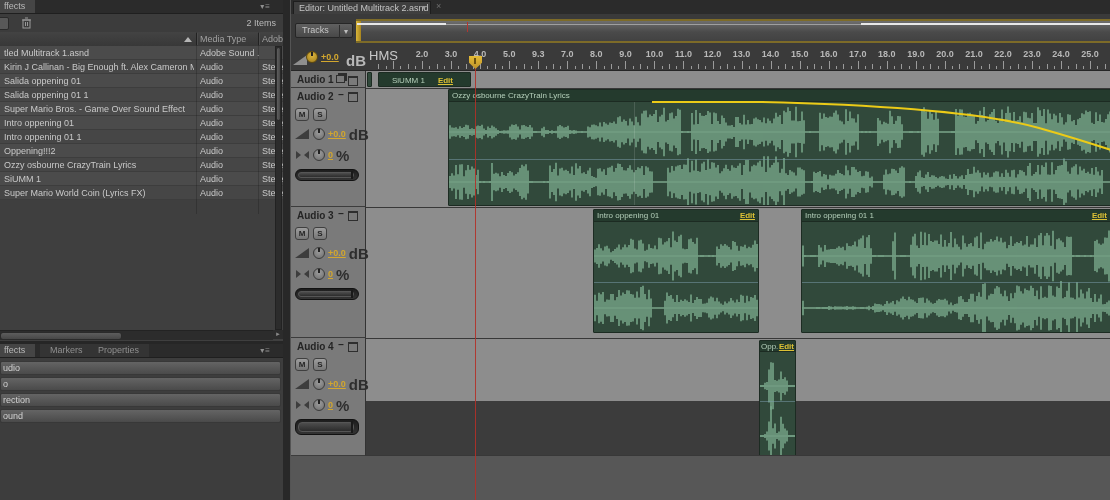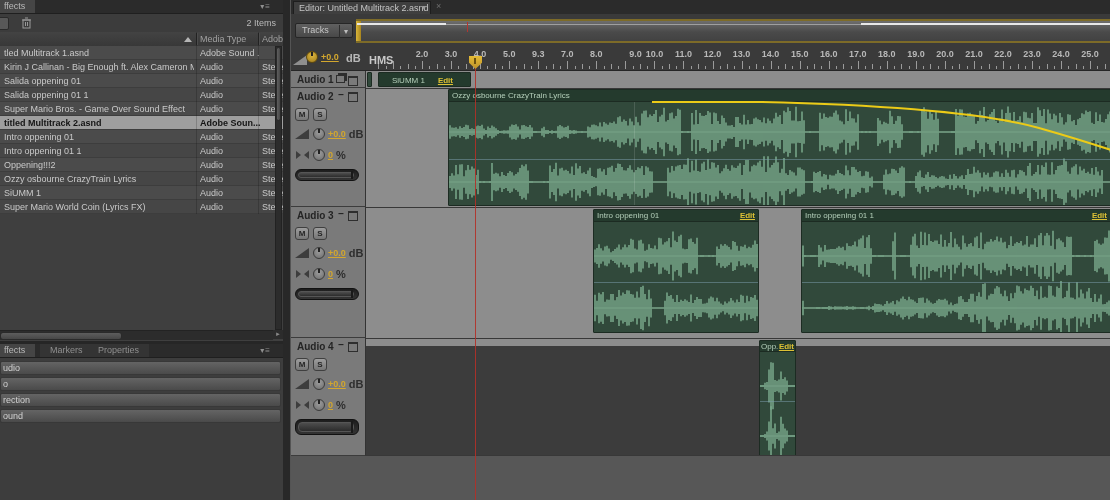--- a/index.html
+++ b/index.html
@@ -53,41 +53,41 @@
   .ovline.dim{height:1px;background:#9f9f9f;}
   .ovred{position:absolute;width:1px;background:#b23530;}
   
   .ruler-row{position:absolute;left:0;top:47px;right:0;height:24px;background:#3a3a3a;border-bottom:1px solid #262626;box-sizing:border-box;}
   .master{position:absolute;left:0;top:0;width:75px;height:23px;}
   .master .goldval{position:absolute;left:30px;top:5px;}
   .master .unitlbl{position:absolute;left:55px;top:5px;color:#b8b8b8;}
   .master svg{position:absolute;left:2px;top:8px;}
   .master .knob{position:absolute;left:15px;top:4px;}
   #ruler{position:absolute;left:75px;top:0;right:0;bottom:0;overflow:hidden;}
-  .hms{position:absolute;left:3px;top:7px;font-size:11px;font-weight:700;color:#c9c9c9;}
+  .hms{position:absolute;left:3px;top:1px;font-size:13px;font-weight:400;color:#c9c9c9;}
   .rlabel{position:absolute;top:2px;width:26px;text-align:center;font-size:9px;font-weight:700;color:#b9b9b9;}
   .tick{position:absolute;bottom:1px;width:1px;background:#9b9b9b;}
   .tick-l{height:8px;}.tick-m{height:5px;}.tick-s{height:3px;}
   
-  .tracks{position:absolute;left:0;top:71px;right:0;height:275px;background:#8d8d8d;}
+  .tracks{position:absolute;left:0;top:71px;right:0;height:330px;background:#8d8d8d;}
   .hdrcol{position:absolute;left:0;top:0;width:75px;height:385px;background:#7a7a7a;border-right:1px solid #333;box-sizing:border-box;z-index:1;}
   .tborder{position:absolute;left:0;right:0;height:1px;background:#383838;z-index:3;}
   .thdr{position:absolute;left:0;width:75px;box-sizing:border-box;z-index:4;background:#7a7a7a;border-bottom:1px solid #3c3c3c;border-right:1px solid #333;}
   .t-title{position:absolute;left:6px;top:3px;font-size:10px;font-weight:700;color:#242424;white-space:nowrap;}
   .icon-min{position:absolute;right:21px;top:1px;color:#1f1f1f;font-weight:700;font-size:10px;}
   .icon-box{position:absolute;right:7px;top:4px;width:8px;height:7px;border:1px solid #2e2e2e;border-top-width:2px;}
   .icon-restore{position:absolute;right:20px;top:4px;width:7px;height:6px;border:1px solid #2e2e2e;box-shadow:2px -2px 0 -0px #2e2e2e;}
   .msbtn{position:absolute;top:20px;width:14px;height:13px;background:linear-gradient(#9d9d9d,#767676);border:1px solid #3f3f3f;border-radius:3px;box-sizing:border-box;font-size:8px;font-weight:700;color:#242424;text-align:center;line-height:11px;}
   .crow{position:absolute;left:4px;height:14px;display:flex;align-items:center;gap:3px;}
   .crow svg{flex:none;}
   .knob{width:12px;height:12px;border-radius:50%;background:radial-gradient(circle at 50% 35%,#9c9c9c,#6e6e6e);border:1px solid #3c3c3c;position:relative;box-sizing:border-box;flex:none;}
   .knob::after{content:'';position:absolute;left:50%;top:0;width:2px;height:4px;background:#222;transform:translateX(-50%);}
   .knob.gold{background:radial-gradient(circle at 50% 35%,#ddb63e,#a07c1c);border-color:#5f4a10;}
   .goldval{color:#d3a72e;font-size:9px;font-weight:700;text-decoration:underline;}
-  .unitlbl{color:#2e2e2e;font-size:11px;font-weight:700;}
+  .unitlbl{color:#2e2e2e;font-size:15px;font-weight:700;}
   .tslider{position:absolute;left:4px;width:64px;height:12px;background:linear-gradient(#1d1d1d,#343434);border:1px solid #121212;border-radius:6px;box-sizing:border-box;}
   .tslider::before{content:'';position:absolute;left:2px;right:4px;top:2px;bottom:2px;background:linear-gradient(#4d4d4d,#2c2c2c);border-radius:4px;border:1px solid #565656;}
   .tslider::after{content:'';position:absolute;right:5px;top:1px;bottom:1px;width:2px;background:#1a1a1a;}
   .tslider.dbl{height:16px;}
   
   .clip{position:absolute;background:#31493b;border:1px solid #1c2b22;border-radius:1px;box-sizing:border-box;z-index:2;overflow:hidden;}
   .cbar{height:12px;background:#243a2d;display:flex;align-items:center;justify-content:space-between;padding:0 3px;border-bottom:1px solid #1c2b22;box-sizing:border-box;overflow:hidden;}
   .clabel{font-size:8px;color:#b4cfba;white-space:nowrap;overflow:hidden;}
   .cedit{font-size:8px;font-weight:700;color:#dcc035;text-decoration:underline;white-space:nowrap;}
   .wave,.env{position:absolute;left:0;}
@@ -148,25 +148,20 @@
         </div>
         <div class="frow odd">
           <span class="fc-name">Salida oppening 01 1</span>
           <span class="fc-media">Audio</span>
           <span class="fc-chan">Stere</span>
         </div>
         <div class="frow">
           <span class="fc-name">Super Mario Bros. - Game Over Sound Effect</span>
           <span class="fc-media">Audio</span>
           <span class="fc-chan">Stere</span>
-        </div>
-        <div class="frow odd sel">
-          <span class="fc-name">titled Multitrack 2.asnd</span>
-          <span class="fc-media">Adobe Soun...</span>
-          <span class="fc-chan"></span>
         </div>
         <div class="frow">
           <span class="fc-name">Intro oppening 01</span>
           <span class="fc-media">Audio</span>
           <span class="fc-chan">Stere</span>
         </div>
         <div class="frow odd">
           <span class="fc-name">Intro oppening 01 1</span>
           <span class="fc-media">Audio</span>
           <span class="fc-chan">Stere</span>
@@ -291,21 +286,21 @@
           <div class="rlabel" style="left: 188.3px;">7.0</div>
           <div class="tick tick-s" style="left: 208.5px;"></div>
           <div class="tick tick-m" style="left: 215.8px;"></div>
           <div class="tick tick-s" style="left: 223px;"></div>
           <div class="tick tick-l" style="left: 230.3px;"></div>
           <div class="rlabel" style="left: 217.3px;">8.0</div>
           <div class="tick tick-s" style="left: 237.6px;"></div>
           <div class="tick tick-m" style="left: 244.8px;"></div>
           <div class="tick tick-s" style="left: 252.1px;"></div>
           <div class="tick tick-l" style="left: 259.4px;"></div>
-          <div class="rlabel" style="left: 246.4px; margin-left: 10px;">9.0</div>
+          <div class="rlabel" style="left: 246.4px;">9.0</div>
           <div class="tick tick-s" style="left: 266.6px;"></div>
           <div class="tick tick-m" style="left: 273.9px;"></div>
           <div class="tick tick-s" style="left: 281.1px;"></div>
           <div class="tick tick-l" style="left: 288.4px;"></div>
           <div class="rlabel" style="left: 275.4px;">10.0</div>
           <div class="tick tick-s" style="left: 295.7px;"></div>
           <div class="tick tick-m" style="left: 302.9px;"></div>
           <div class="tick tick-s" style="left: 310.2px;"></div>
           <div class="tick tick-l" style="left: 317.4px;"></div>
           <div class="rlabel" style="left: 304.4px;">11.0</div>

